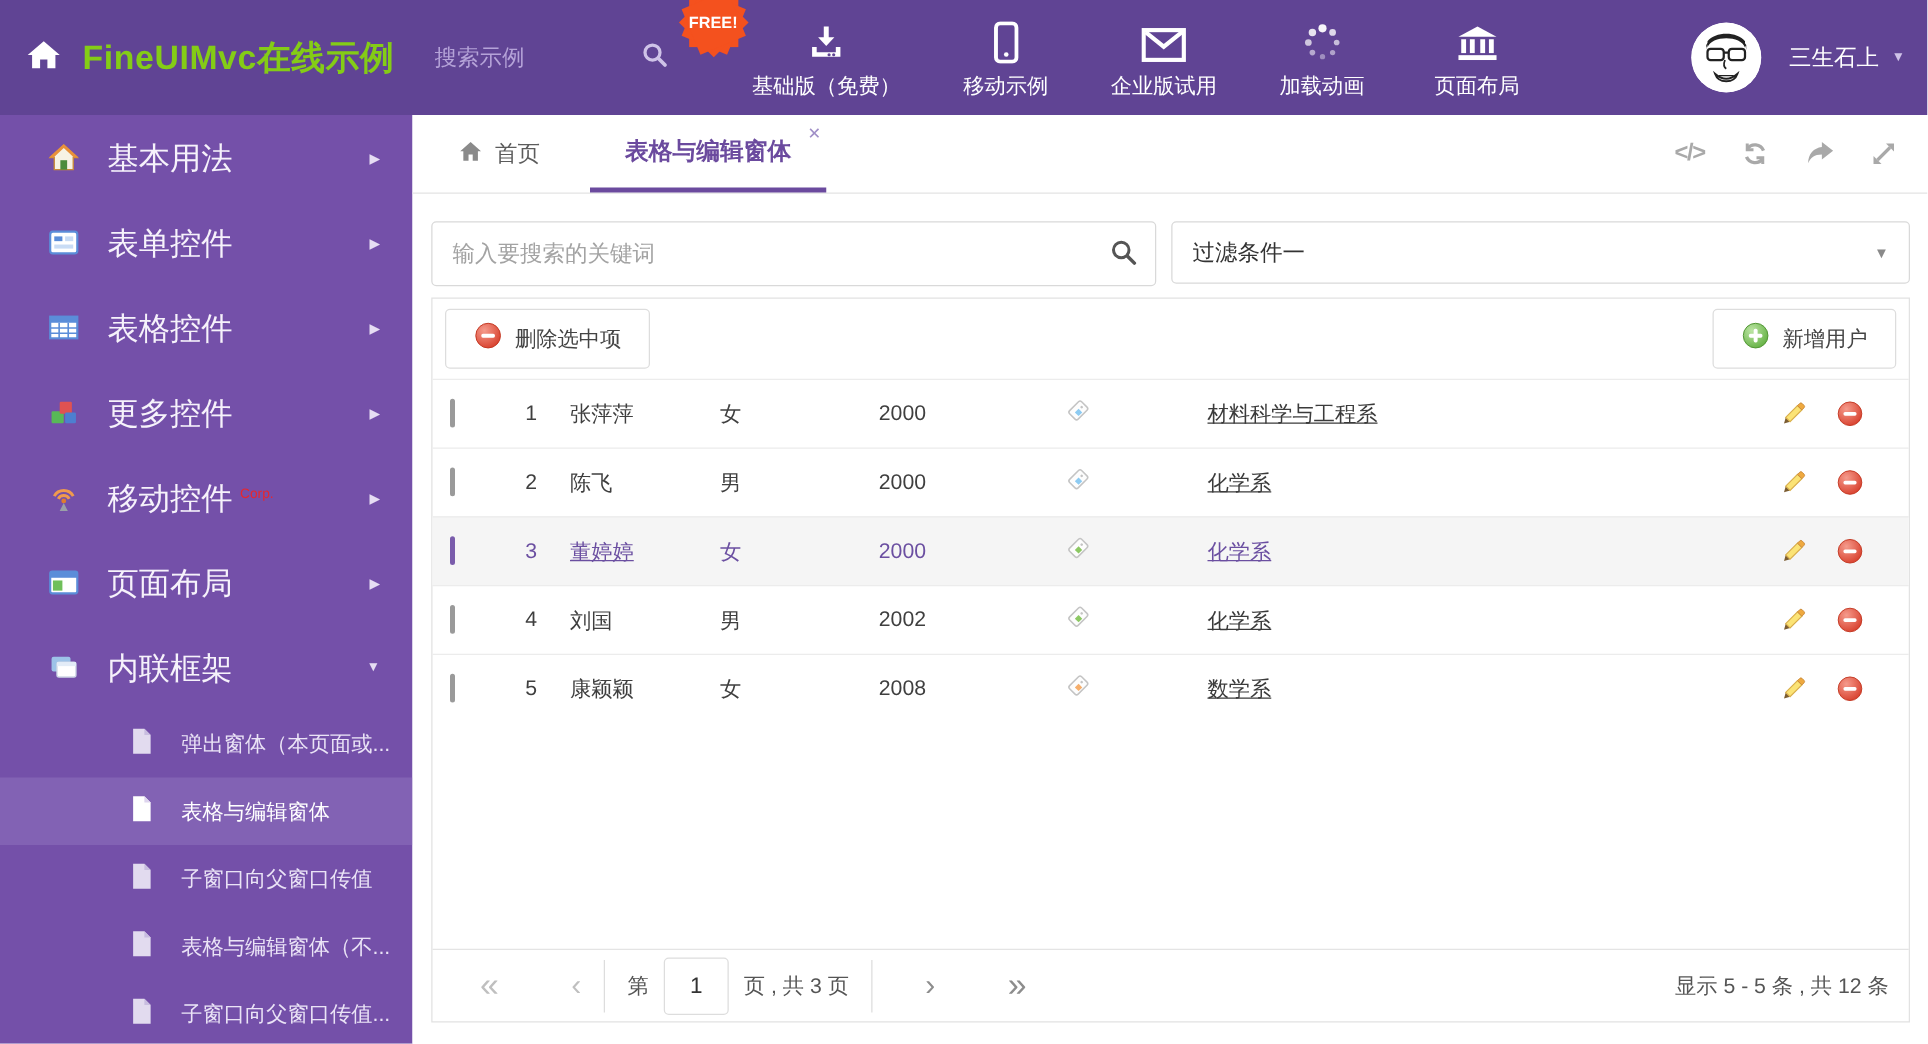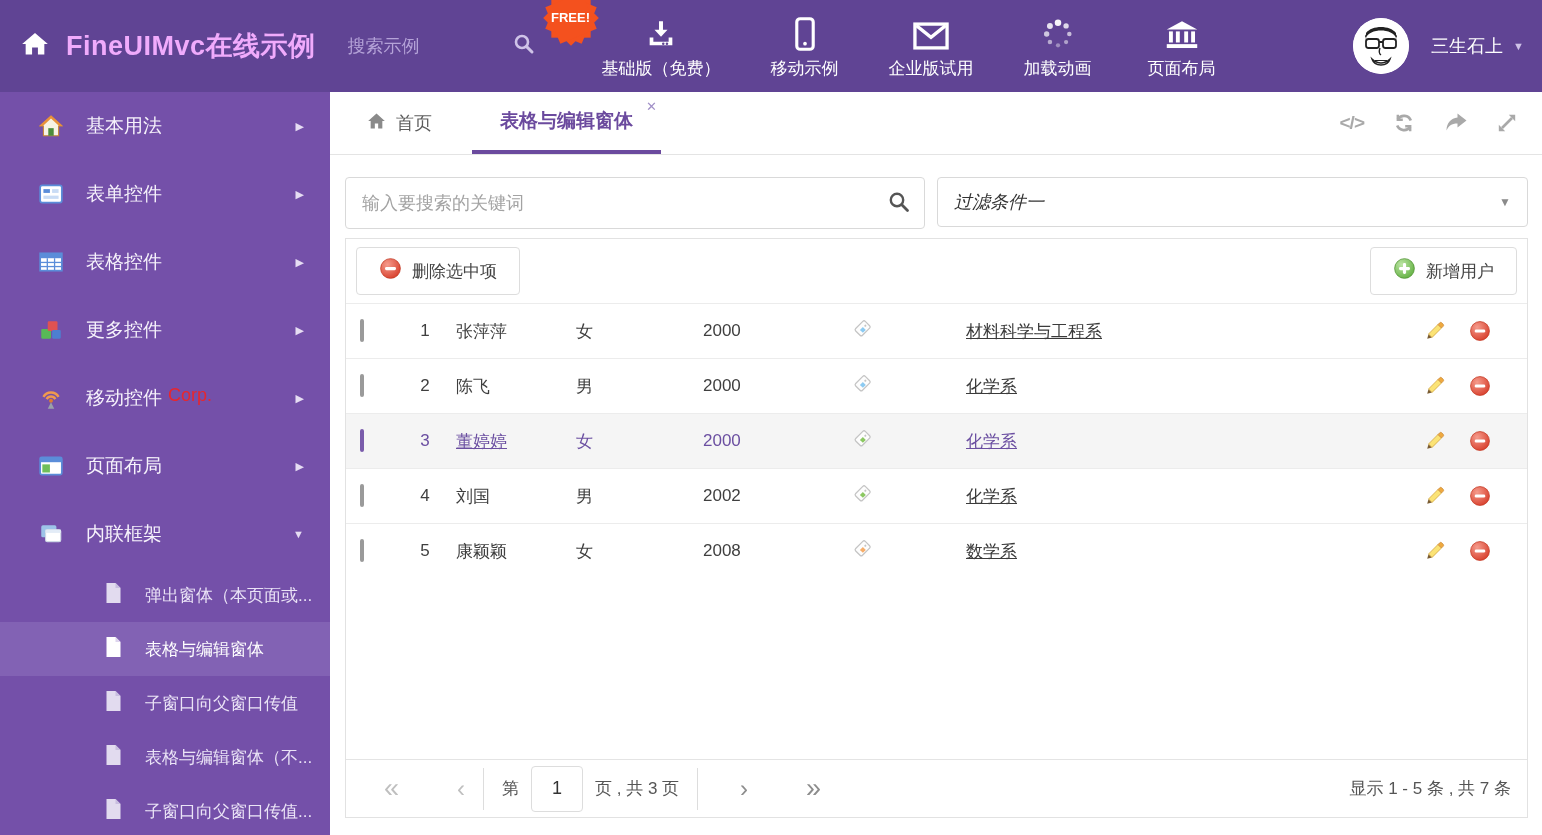--- a/index.html
+++ b/index.html
@@ -2,42 +2,42 @@
 <html><head>
 <meta charset="utf-8">
 <style>
   * { margin:0; padding:0; box-sizing:border-box; }
   html,body { width:1542px; height:835px; overflow:hidden; }
   body { font-family:"Liberation Sans","DejaVu Sans",sans-serif; background:#fff; position:relative; }
 
   
   .hdr { position:absolute; left:0; top:0; width:1542px; height:92px; background:#604494; display:flex; align-items:center; }
   .hdr-home { margin-left:20px; flex:0 0 auto; }
-  .hdr-title { color:#f0abfc; font-size:27px; font-weight:bold; margin-left:16px; letter-spacing:.5px; }
+  .hdr-title { color:#84cc16; font-size:27px; font-weight:bold; margin-left:16px; letter-spacing:.5px; }
   .hdr-search { display:flex; align-items:center; margin-left:32px; }
   .hdr-search input { background:transparent; border:none; outline:none; width:150px; font-size:18px; color:#fff; }
   .hdr-search input::placeholder { color:#b5a3d8; }
   .hdr-search .mag { margin-left:14px; }
   .hdr-nav { display:flex; align-items:flex-start; margin-left:66px; gap:44px; }
   .nav-item { display:flex; flex-direction:column; align-items:center; cursor:pointer; position:relative; min-width:80px; }
   .nav-item .ic { height:38px; display:flex; align-items:flex-end; justify-content:center; }
   .nav-item .lb { color:#fff; font-size:17px; margin-top:6px; white-space:nowrap; }
   .free-badge { position:absolute; left:-60px; top:-24px; width:58px; height:58px; }
   .free-badge .txt { position:absolute; left:0; top:0; width:58px; height:58px; display:flex; align-items:center; justify-content:center; color:#fff; font-size:13px; font-weight:bold; }
   .hdr-user { margin-left:auto; margin-right:18px; display:flex; align-items:center; }
   .avatar { width:56px; height:56px; border-radius:50%; background:#fff; overflow:hidden; flex:0 0 auto; }
   .uname { color:#fff; font-size:18px; margin-left:22px; }
   .ucaret { color:#cfc3e8; font-size:11px; margin-left:10px; }
 
   
   .sbar { position:absolute; left:0; top:92px; width:330px; height:743px; background:#7450a9; overflow:hidden; }
   .s-item { height:68px; display:flex; align-items:center; padding-left:38px; cursor:pointer; }
   .s-item .sic { width:26px; height:26px; flex:0 0 auto; }
-  .s-item .slb { color:#f6f2fb; font-size:19px; margin-left:22px; white-space:nowrap; }
-  .s-item .corp { color:#e8262d; font-size:18px; margin-left:6px; margin-top:-6px; }
+  .s-item .slb { color:#f6f2fb; font-size:25px; margin-left:22px; white-space:nowrap; }
+  .s-item .corp { color:#e8262d; font-size:11px; margin-left:6px; margin-top:-6px; }
   .s-item .arr { margin-left:auto; margin-right:26px; color:#e6ddf3; font-size:11px; }
   .s-sub { height:54px; display:flex; align-items:center; padding-left:104px; cursor:pointer; }
   .s-sub .flb { color:#eae3f6; font-size:17px; margin-left:22px; white-space:nowrap; }
   .s-sub.active { background:#8262b4; }
   .s-sub.active .flb { color:#fff; }
 
   
   .main { position:absolute; left:330px; top:92px; width:1212px; height:743px; background:#fff; }
   .tabbar { height:63px; border-bottom:1px solid #e4e4e4; display:flex; align-items:stretch; }
   .tab-home { display:flex; align-items:center; gap:9px; margin-left:30px; color:#5c5c5c; font-size:18px; cursor:pointer; padding:0 6px; }
@@ -48,21 +48,21 @@
   .tool { color:#a9a9a9; cursor:pointer; display:flex; align-items:center; }
   .tool.codetxt { font-size:19px; font-weight:bold; letter-spacing:-1px; }
 
   .content { padding:22px 14px 0 15px; }
   .filter-row { display:flex; gap:12px; }
   .fsearch { position:relative; width:580px; height:52px; }
   .fsearch input { width:100%; height:100%; border:1px solid #d9d9d9; border-radius:4px; padding:0 48px 0 16px; font-size:18px; color:#333; outline:none; font-family:inherit; }
   .fsearch input::placeholder { color:#a3a3a3; }
   .fsearch .fsic { position:absolute; right:14px; top:13px; }
   .fdrop { flex:1; height:50px; border:1px solid #d9d9d9; border-radius:4px; display:flex; align-items:center; padding:0 16px; cursor:pointer; }
-  .fdrop .dval { font-size:18px; color:#333;font-style:italic; }
+  .fdrop .dval { font-size:18px; color:#333; }
   .fdrop .dcaret { margin-left:auto; color:#8a8a8a; font-size:12px; }
 
   
   .panel { margin-top:9px; border:1px solid #e2e2e2; height:580px; display:flex; flex-direction:column; }
   .ptoolbar { padding:8px 10px; display:flex; align-items:center;gap:32px; }
   .btn { height:48px; background:#fff; border:1px solid #ddd; border-radius:4px; display:flex; align-items:center; gap:10px; padding:0 22px; font-size:17px; color:#444; cursor:pointer; }
   .btn-add { margin-left:auto; }
 
   .tbl { display:flex; flex-direction:column; }
   .trow { display:grid; grid-template-columns:50px 58px 120px 127px 143px 120px 1fr 123px; align-items:center; height:55px; border-top:1px solid #ececec; font-size:17px; color:#3f3f3f; }
@@ -601,17 +601,17 @@
       <div class="pgbar">
         <span class="pg-first">«</span>
         <span class="pg-prev">‹</span>
         <span class="pg-div"></span>
         <span class="pg-txt">第</span>
         <input class="pg-input" type="text" value="1" style="">
         <span class="pg-txt">页 , 共 3 页</span>
         <span class="pg-div"></span>
         <span class="pg-next">›</span>
         <span class="pg-last">»</span>
-        <span class="pg-sum">显示 1 - 5 条 , 共 7 条</span>
+        <span class="pg-sum">显示 5 - 5 条 , 共 12 条</span>
       </div>
     </div>
   </div>
 </div>
 
 </body></html>

